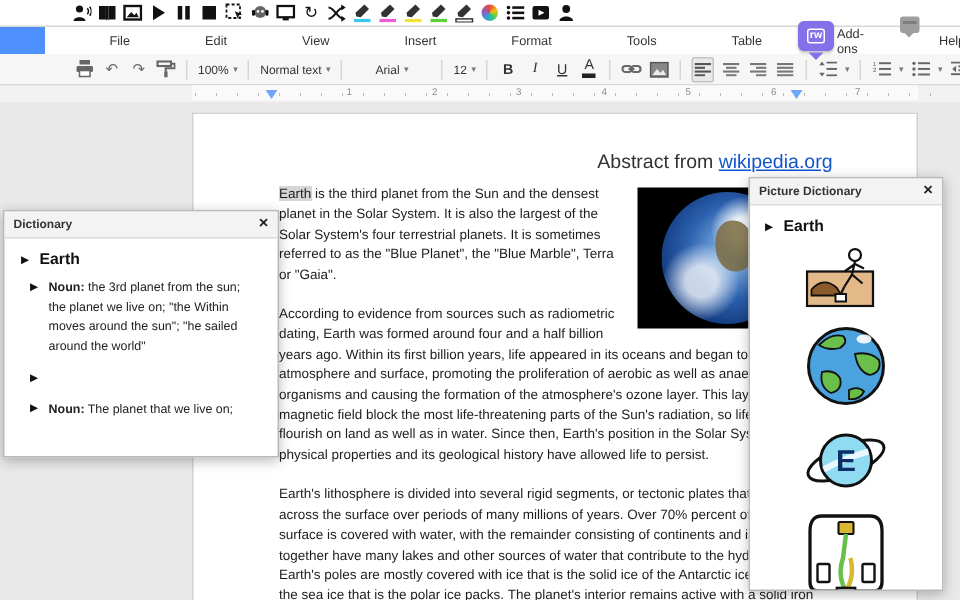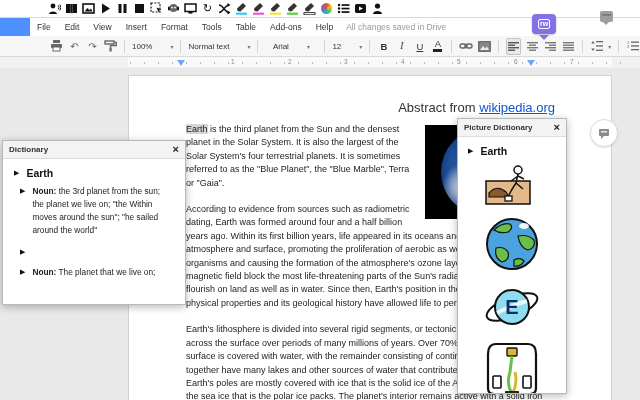--- a/index.html
+++ b/index.html
@@ -9,35 +9,35 @@
   
   .ext-toolbar{position:absolute;left:0;top:0;width:640px;height:18px;background:#fff;border-bottom:1px solid #d8d8d8;display:flex;align-items:center;padding-left:48px;gap:4px;box-sizing:border-box;}
   .ticon{width:13px;height:13px;display:inline-flex;align-items:center;justify-content:center;flex:0 0 auto;}
   .ticon svg{display:block;}
   .uni{font-family:"DejaVu Sans",sans-serif;font-size:11px;line-height:13px;color:#111;}
   .rainbow{width:11px;height:11px;border-radius:50%;background:conic-gradient(#e74c3c,#f1c40f,#2ecc71,#3498db,#9b59b6,#e74c3c);}
 
   
   .menubar{position:absolute;left:0;top:18px;width:640px;height:18px;background:#fff;border-bottom:1px solid #e4e4e4;display:flex;align-items:center;}
   .docs-block{width:30px;height:18px;background:#4d90fe;flex:0 0 auto;}
-  .menu-item{font-size:8.5px;color:#333;padding:0 7px;cursor:default;}
+  .menu-item{font-size:8.5px;color:#333;padding:0 7px;cursor:default;margin-left:36px;}
   .save-status{font-size:8.5px;color:#9a9a9a;margin-left:6px;}
   .ext-badge{position:absolute;left:532px;top:14px;width:24px;height:20px;background:#8471ea;border-radius:4px;z-index:60;display:flex;align-items:center;justify-content:center;box-shadow:0 1px 2px rgba(0,0,0,.25);}
   .ext-badge .glyph{color:#fff;font-size:7px;font-weight:bold;border:1px solid #fff;border-radius:2px;padding:0 1px;line-height:8px;}
   .ext-badge-arrow{position:absolute;left:539px;top:35px;width:0;height:0;border-left:5px solid transparent;border-right:5px solid transparent;border-top:5px solid #8471ea;z-index:60;}
   .pin-icon{position:absolute;left:600px;top:11px;width:13px;height:11px;background:#9e9e9e;border-radius:2px;z-index:55;}
   .pin-icon::after{content:'';position:absolute;left:3px;top:11px;border-left:3px solid transparent;border-right:3px solid transparent;border-top:3px solid #9e9e9e;}
   .pin-icon .inner{position:absolute;left:2px;top:3px;width:9px;height:2px;background:#7d7d7d;}
 
   
   .toolbar{position:absolute;left:0;top:36px;width:640px;height:21px;background:#f6f6f6;border-bottom:1px solid #d9d9d9;display:flex;align-items:center;padding-left:50px;gap:5px;box-sizing:border-box;font-size:8px;color:#444;}
   .tb-btn{display:inline-flex;align-items:center;justify-content:center;height:15px;min-width:13px;flex:0 0 auto;}
   .tb-btn svg{display:block;}
   .tb-sep{width:1px;height:13px;background:#d5d5d5;margin:0 2px;flex:0 0 auto;}
-  .tb-drop{display:inline-flex;align-items:center;gap:18px;color:#333;flex:0 0 auto;}
+  .tb-drop{display:inline-flex;align-items:center;gap:3px;color:#333;flex:0 0 auto;}
   .caret{font-family:"DejaVu Sans",sans-serif;font-size:6px;color:#777;}
   .tb-letter{font-size:9.5px;color:#333;}
   .bold{font-weight:bold;}
   .ital{font-style:italic;font-family:"Liberation Serif",serif;}
   .und{text-decoration:underline;}
   .color-a{display:inline-flex;flex-direction:column;align-items:center;line-height:8px;}
   .color-a .bar{width:9px;height:2.5px;background:#222;margin-top:1px;}
   .pressed{border:1px solid #c3c3c3;background:#e9e9e9;border-radius:2px;}
 
   
@@ -74,21 +74,21 @@
   .dict-panel{left:2px;top:140px;width:184px;height:165px;}
   .dict-body{padding:5px 9px 0 9px;}
   .word-row{display:flex;align-items:center;gap:7px;margin:3px 0 6px 2px;}
   .tri{font-family:"DejaVu Sans",sans-serif;font-size:7px;color:#111;line-height:9px;}
   .word-label{font-size:10.5px;font-weight:bold;color:#111;}
   .dict-entry{display:flex;gap:7px;margin:0 0 9px 8px;}
   .dict-entry .tri{margin-top:2px;}
   .entry-text{font-size:8.3px;line-height:12.9px;color:#222;width:128px;}
   .entry-text b{font-weight:bold;margin-top:12px;}
 
-  .pic-panel{left:457px;top:118px;width:110px;height:276px;}
+  .pic-panel{left:499px;top:118px;width:130px;height:276px;}
   .pic-body{padding:5px 8px 0 8px;}
   .pic-images{display:flex;flex-direction:column;align-items:center;gap:11px;margin-top:4px;}
   .pic-img{flex:0 0 auto;}
 </style>
 </head>
 <body>
 
 <div class="screen">
 
   <div class="ext-toolbar">

